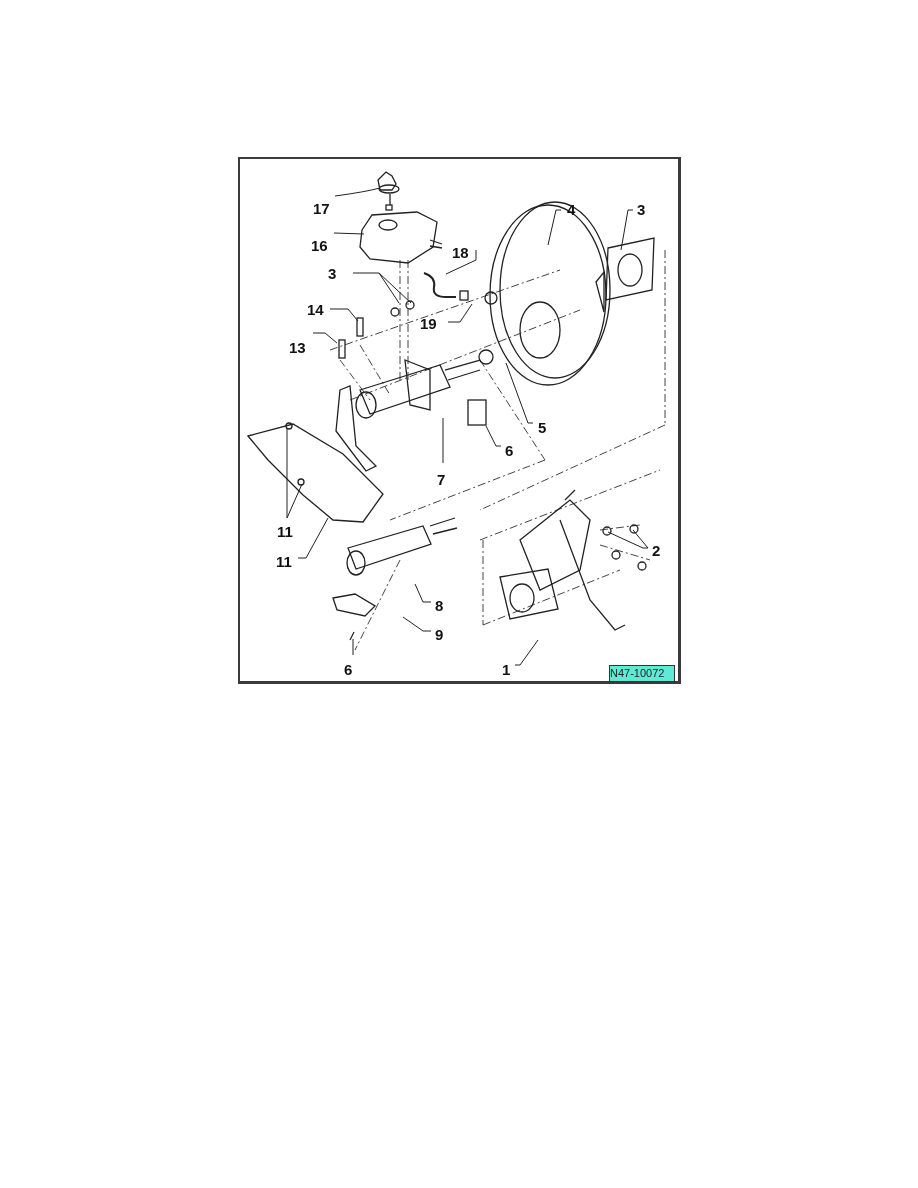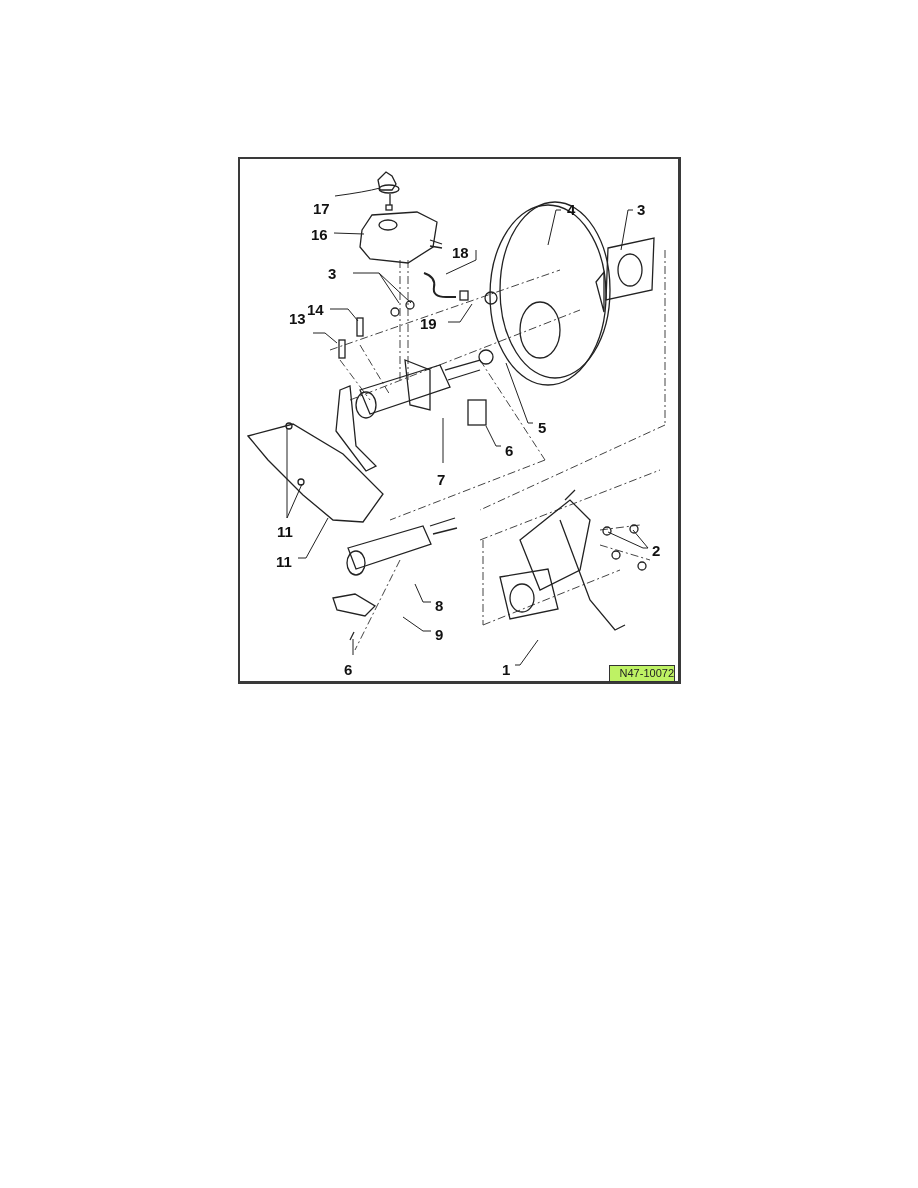--- a/index.html
+++ b/index.html
@@ -1,20 +1,20 @@
 <!DOCTYPE html>
 <html><head>
 <meta charset="utf-8">
 <style>
   html,body{margin:0;padding:0;background:#ffffff;}
   body{width:918px;height:1188px;position:relative;overflow:hidden;font-family:"Liberation Sans",sans-serif;}
   .frame{position:absolute;left:238px;top:157px;width:443px;height:527px;border:2px solid #3a3a3a;border-right-width:3px;border-bottom-width:3px;box-sizing:border-box;background:#fff;}
   svg.art{position:absolute;left:0;top:0;width:918px;height:1188px;}
   .lbl{position:absolute;font-weight:bold;font-size:15px;color:#111;line-height:1;}
-  .ref{position:absolute;left:609px;top:665px;width:64px;height:15px;border:1px solid #333;font-size:11px;color:#222;text-align:right;line-height:15px;background:#bef264;}
+  .ref{position:absolute;left:609px;top:665px;width:64px;height:15px;border:1px solid #333;font-size:11px;color:#222;text-align:left;line-height:15px;background:#5eead4;}
 </style>
 </head>
 <body>
 
 <div class="frame"></div>
 
 <svg class="art" viewBox="0 0 918 1188" xmlns="http://www.w3.org/2000/svg" fill="none" stroke="#222" stroke-width="1.3">
 
   <g stroke="#444" stroke-width="1" stroke-dasharray="8 3 2 3">
     <line x1="665" y1="250" x2="665" y2="425"></line>
@@ -134,26 +134,26 @@
     <path d="M287 518 l15 -34"></path>
     <path d="M515 665 l5 0 l18 -25"></path>
     <path d="M648 548 l-5 0 l-35 -16"></path>
     <path d="M648 548 l-15 -18"></path>
   </g>
 </svg>
 
 <span class="lbl" style="left:567px;top:202px">4</span>
 <span class="lbl" style="left:637px;top:202px">3</span>
 <span class="lbl" style="left:313px;top:201px">17</span>
-<span class="lbl" style="left:311px;top:227px">16</span>
+<span class="lbl" style="left:311px;top:238px">16</span>
 <span class="lbl" style="left:452px;top:245px">18</span>
 <span class="lbl" style="left:328px;top:266px">3</span>
 <span class="lbl" style="left:307px;top:302px">14</span>
 <span class="lbl" style="left:420px;top:316px">19</span>
-<span class="lbl" style="left:289px;top:311px">13</span>
+<span class="lbl" style="left:289px;top:340px">13</span>
 <span class="lbl" style="left:538px;top:420px">5</span>
 <span class="lbl" style="left:505px;top:443px">6</span>
 <span class="lbl" style="left:437px;top:472px">7</span>
 <span class="lbl" style="left:277px;top:524px">11</span>
 <span class="lbl" style="left:652px;top:543px">2</span>
 <span class="lbl" style="left:276px;top:554px">11</span>
 <span class="lbl" style="left:435px;top:598px">8</span>
 <span class="lbl" style="left:435px;top:627px">9</span>
 <span class="lbl" style="left:344px;top:662px">6</span>
 <span class="lbl" style="left:502px;top:662px">1</span>

